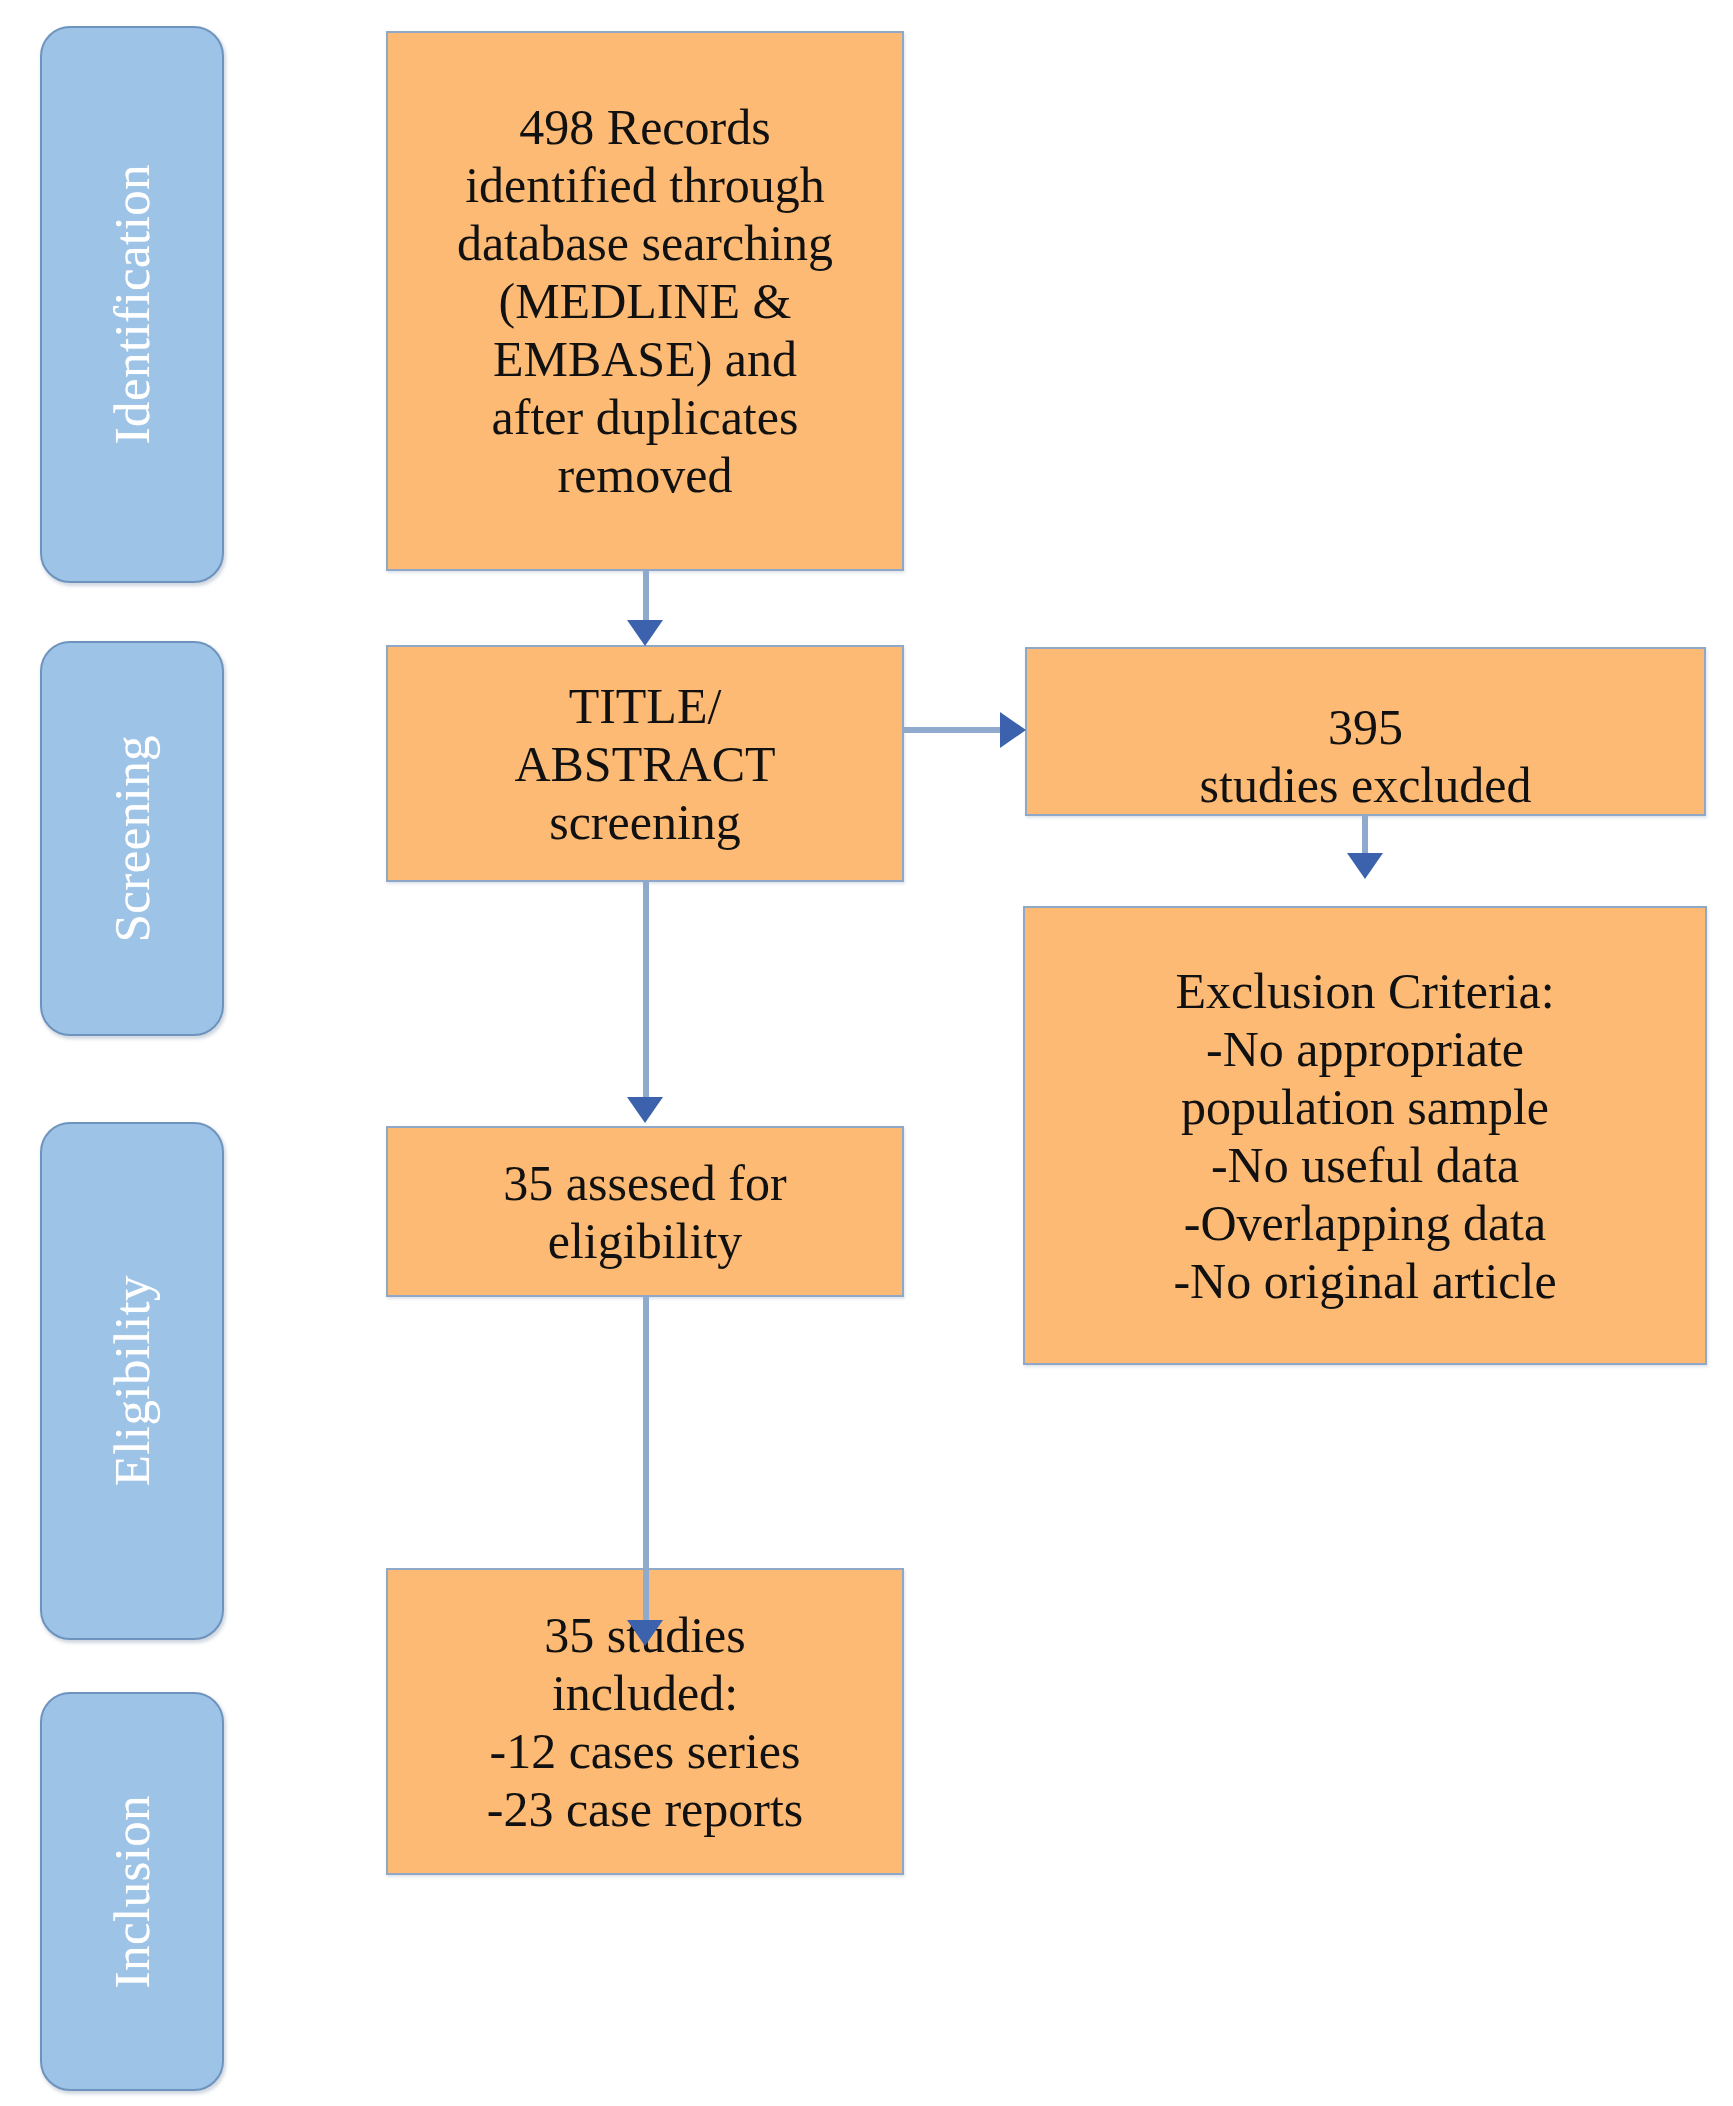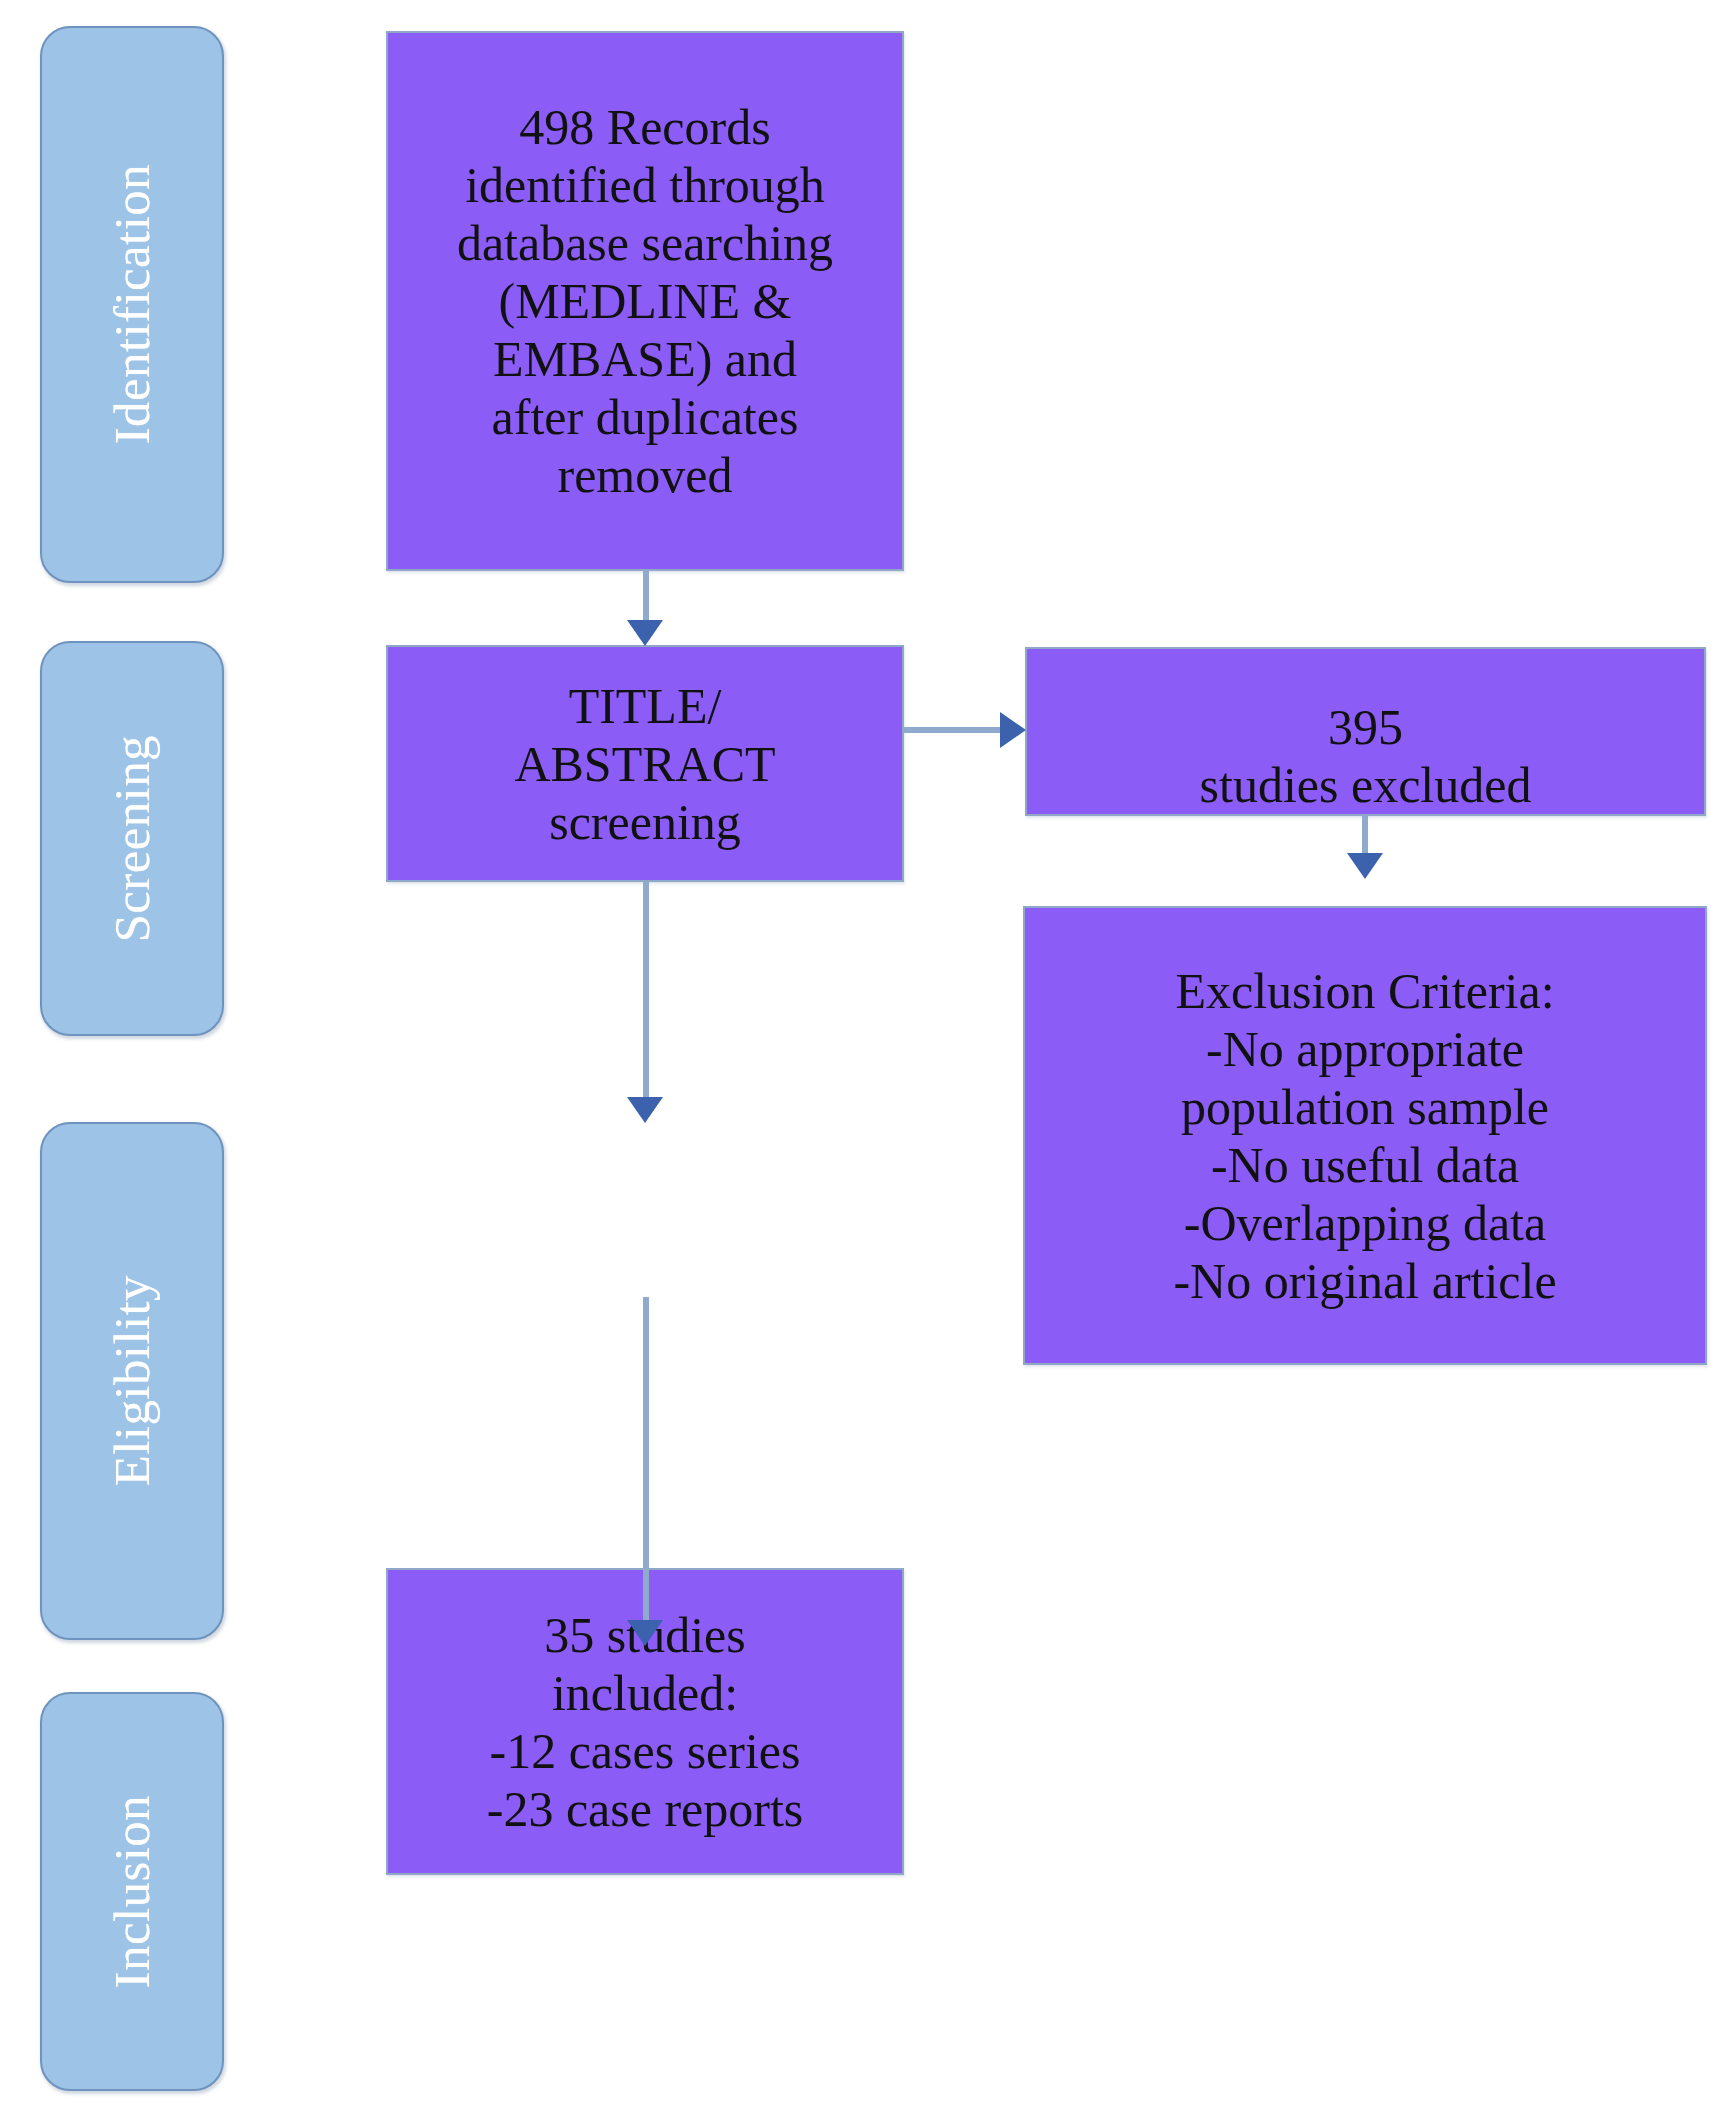--- a/index.html
+++ b/index.html
@@ -36,21 +36,21 @@
     letter-spacing: 0.4px;
     writing-mode: vertical-rl;
     transform: rotate(180deg);
     white-space: nowrap;
     text-shadow: 0 0 0.9px rgba(255,255,255,0.6);
   }
 
   
   .flow-box {
     position: absolute;
-    background: #8b5cf6;
+    background: #fdba74;
     border: 2.6px solid #8FA8C8;
     box-sizing: border-box;
     display: flex;
     align-items: center;
     justify-content: center;
     box-shadow: 0.9px 1.8px 2.6px rgba(150,165,190,0.30);
   }
   .flow-box .box-text {
     color: #111111;
     font-size: 50px;
@@ -132,20 +132,24 @@
 
   <div class="flow-box" style="left:1023px; top:882px; width:684px; height:459px;margin-top:24px;">
     <div class="box-text">Exclusion Criteria:
 -No appropriate
 population sample
 -No useful data
 -Overlapping data
 -No original article</div>
   </div>
 
+  <div class="flow-box" style="left:386px; top:1126px; width:518px; height:171px;">
+    <div class="box-text">35 assesed for
+eligibility</div>
+  </div>
 
   <div class="flow-box" style="left:386px; top:1568px; width:518px; height:307px;">
     <div class="box-text">35 studies
 included:
 -12 cases series
 -23 case reports</div>
   </div>
 
   <div class="conn-v" style="left:643px; top:571px; height:64px;"></div>
   <div class="arrow-down" style="left:627px; top:620px;"></div>

